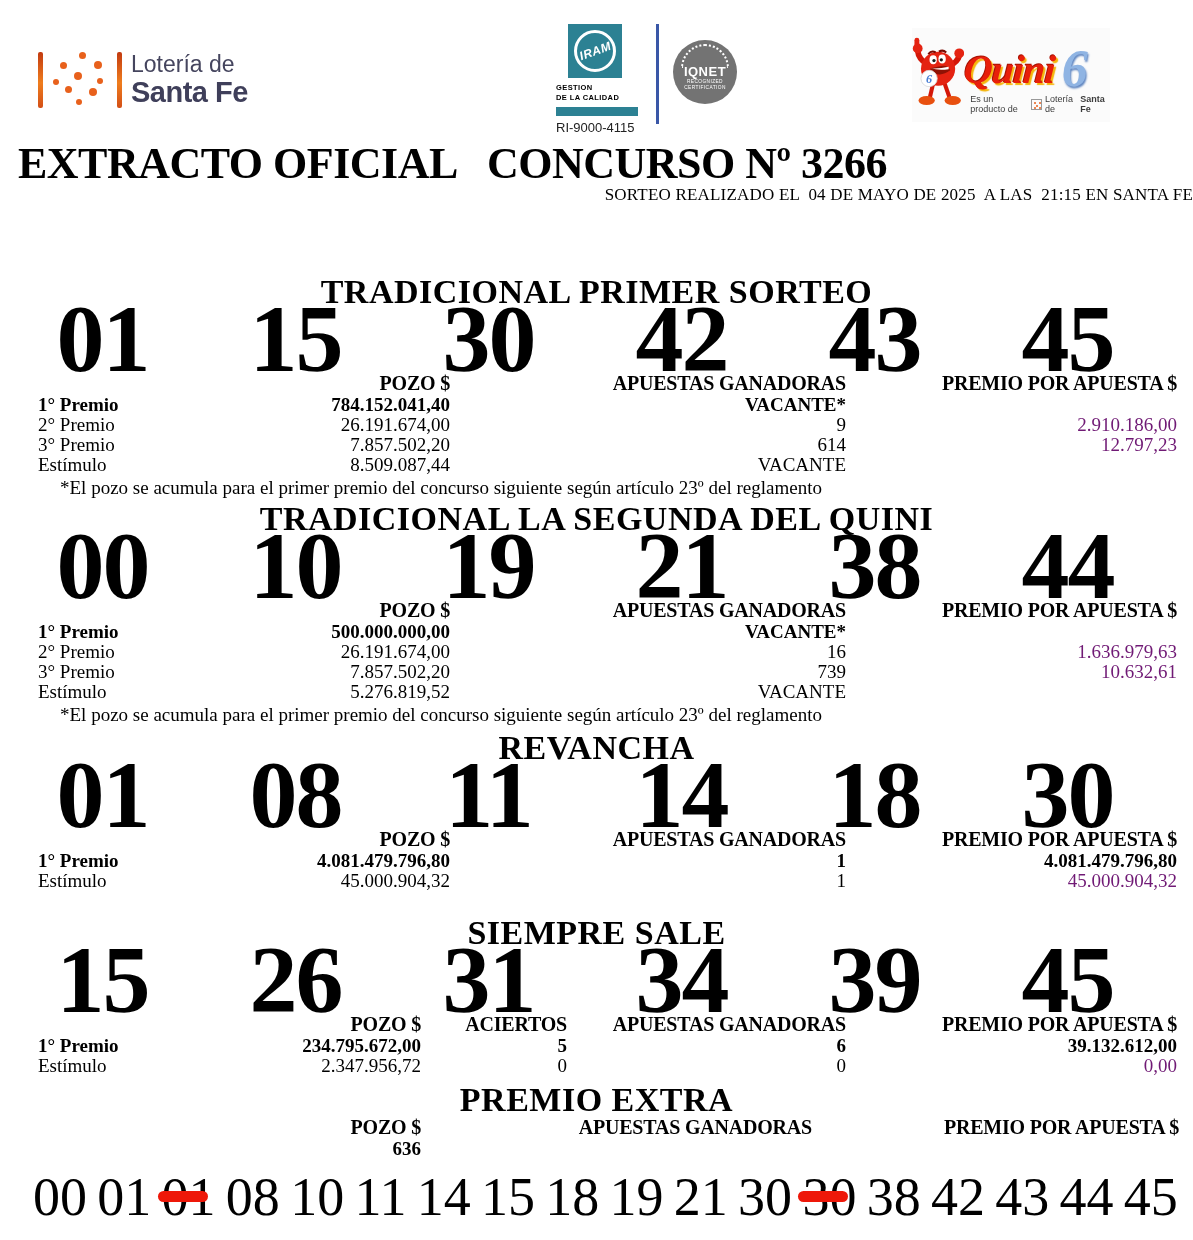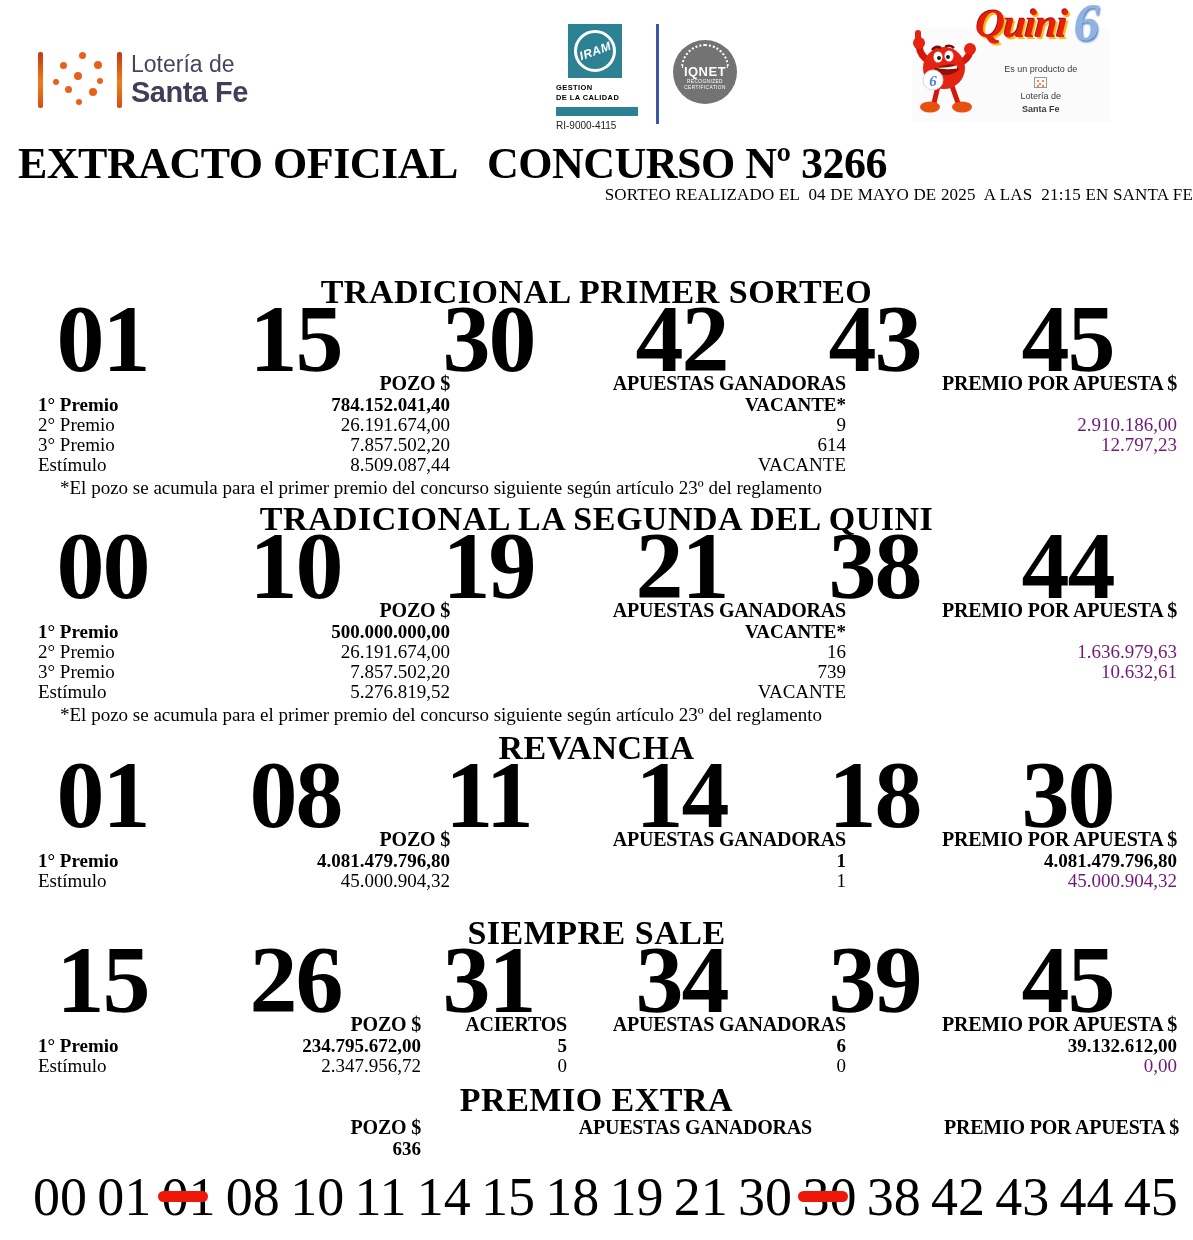--- a/index.html
+++ b/index.html
@@ -22,41 +22,41 @@
           font-family:"Liberation Sans", sans-serif; }
   .iram-block { width:86px; }
   .iram-square { width:54px; height:54px; background:#2c8193; margin-left:12px;
                  display:flex; align-items:center; justify-content:center; }
   .iram-circle { width:42px; height:42px; border:3px solid #fff; border-radius:50%;
                  display:flex; align-items:center; justify-content:center; }
   .iram-circle span { color:#fff; font-style:italic; font-weight:700; font-size:12px;
                       letter-spacing:0.5px; transform:rotate(-20deg); }
   .iram-caption { font-size:7.5px; font-weight:700; letter-spacing:0.4px; line-height:10px; margin-top:5px; }
   .iram-bar { width:82px; height:9px; background:#2c8193; margin-top:4px; }
-  .iram-code { font-size:10px; margin-top:4px; color:#222; }
+  .iram-code { font-size:13px; margin-top:4px; color:#222; }
   .cert-sep { width:3px; height:100px; background:#3a57a7; }
   .iqnet-circle { position:relative; width:64px; height:64px; background:#737373; border-radius:50%;
                   margin-top:16px; display:flex; flex-direction:column; align-items:center;
                   justify-content:center; color:#fff; }
   .iqnet-circle::before { content:""; position:absolute; top:4px; left:8px; width:44px; height:22px;
                   border:2px dotted #fff; border-bottom:none; border-radius:44px 44px 0 0; }
   .iqnet-label { font-size:13px; font-weight:700; letter-spacing:0.5px; margin-top:10px; }
   .iqnet-sub { font-size:4.8px; letter-spacing:0.4px; line-height:6px; }
 
   .quini-box { position:absolute; left:912px; top:28px; width:198px; height:94px;
                background:#fbfbfb; display:flex; }
   .quini-right { display:flex; flex-direction:column; justify-content:flex-end; padding-bottom:8px; }
   .quini-wordmark { display:flex; align-items:flex-end; height:56px; }
   .quini-brand { font-style:italic; font-weight:700; font-size:40px; line-height:40px; color:#e81f0a;
                  letter-spacing:-1px; transform:skewX(-4deg);
                  text-shadow:-1px -1px 0 #a81204, 2px 2px 1px #f5b50a; }
   .quini-six-big { font-style:italic; font-weight:700; font-size:52px; line-height:42px; color:#8fb4e3;
                    margin-left:7px; text-shadow:1px 2px 2px #5d84c0; }
-  .quini-tagline { display:flex; align-items:center; gap:3px; margin-top:20px; margin-left:6px;
-                   font-family:"Liberation Sans", sans-serif; font-size:9px; color:#3c3c3c;flex-direction:column; }
+  .quini-tagline { display:flex; align-items:center; gap:3px; margin-top:4px; margin-left:6px;
+                   font-family:"Liberation Sans", sans-serif; font-size:9px; color:#3c3c3c; }
   .mini-logo { position:relative; width:13px; height:11px; border:1px solid #999; }
   .mini-logo i { position:absolute; left:2px; top:2px; width:2px; height:2px; border-radius:50%;
                  background:#e8611c; box-shadow:5px 0 0 #e8611c, 2px 3px 0 #e8611c, 0 5px 0 #e8611c, 5px 5px 0 #e8611c; }
   .tag-bold { font-weight:700; filter:blur(0.6px); }
 
   
   .main-title { margin-top:15px; padding-left:18px; font-size:44px; line-height:42px;
                 font-weight:700; white-space:pre; letter-spacing:-0.5px; }
   .subtitle { text-align:right; font-size:17px; line-height:20px; white-space:pre; letter-spacing:0.2px; }
 

